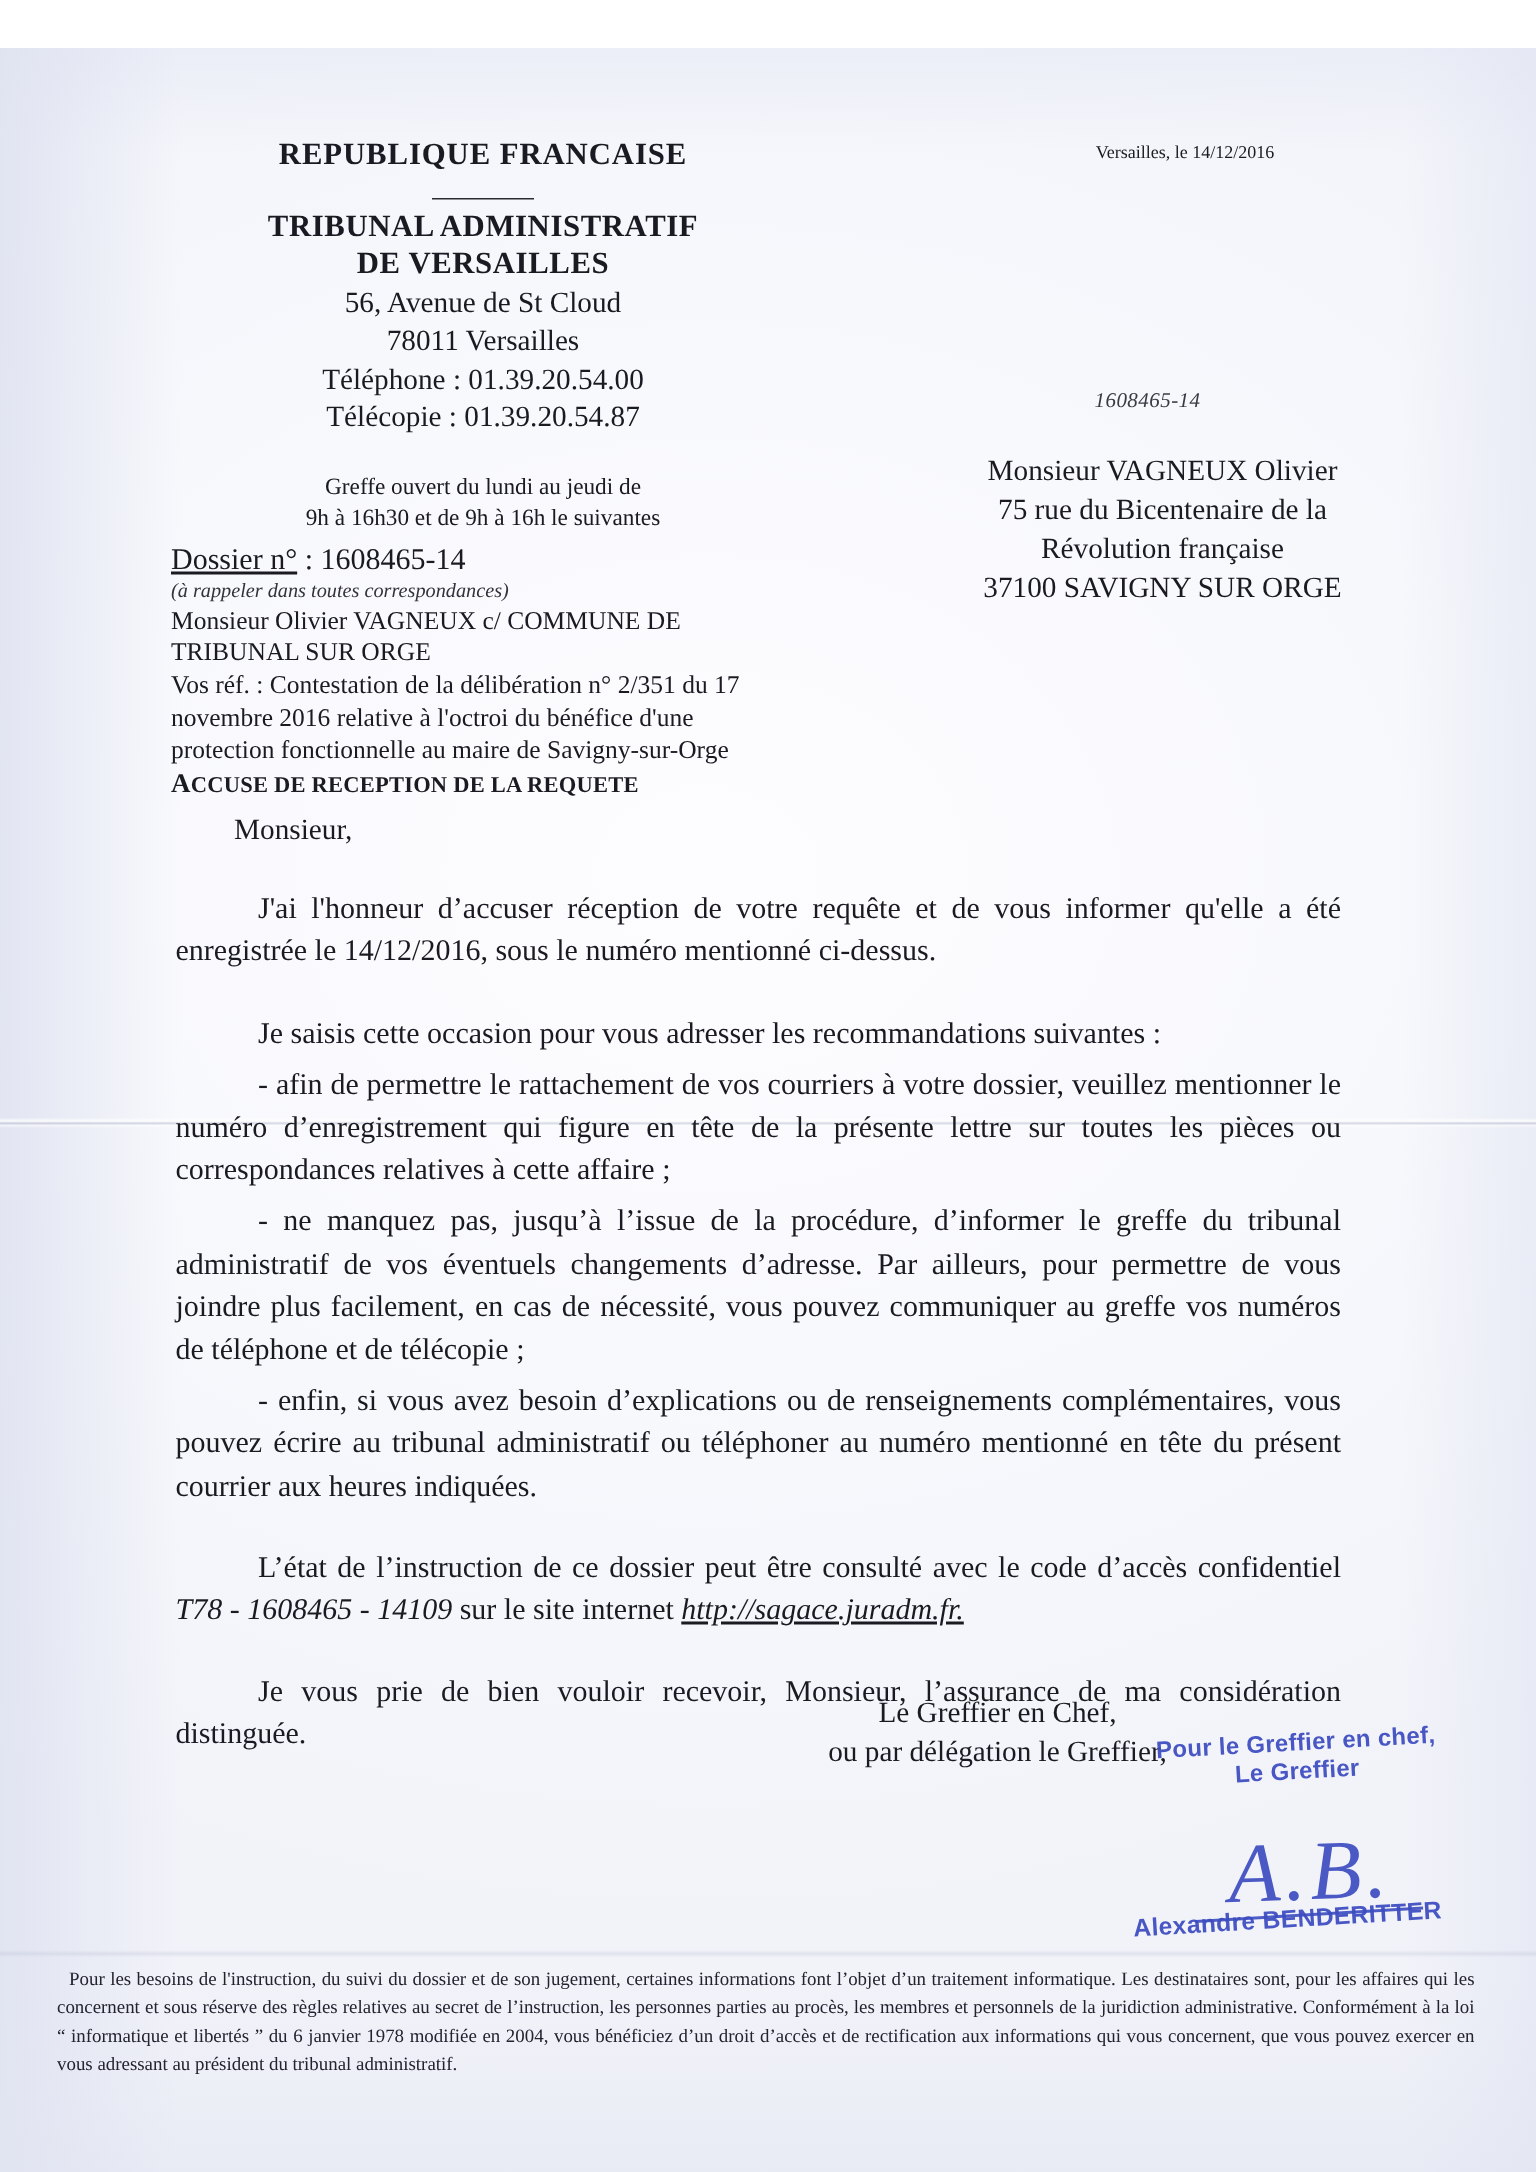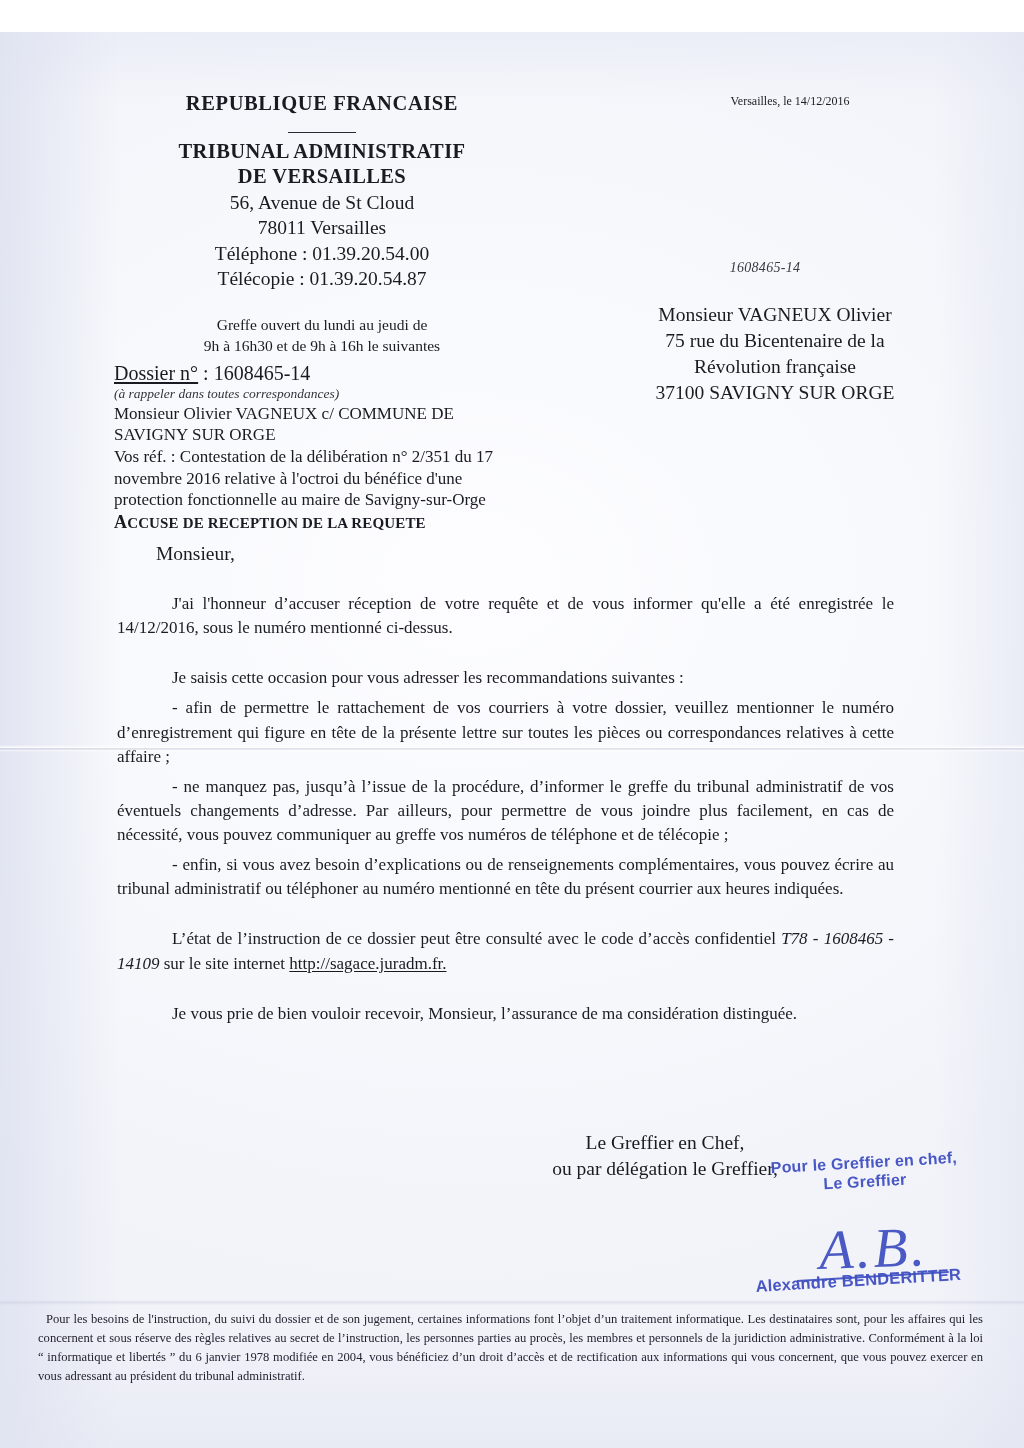--- a/index.html
+++ b/index.html
@@ -175,32 +175,33 @@
     position: absolute;
     left: 156px;
     top: 511px;
     font-size: 19.5px;
   }
   .body-wrap {
     position: absolute;
     left: 117px;
     top: 560px;
     width: 777px;
-    font-size: 17px;
+    font-size: 20px;
     line-height: 1.42;
     text-align: justify;
   }
   .body-wrap p {
     margin: 0 0 0 0;
     text-indent: 55px;
   }
   .gap-lg { height: 26px; }
   .gap-md { height: 6px; }
   .ital { font-style: italic; }
   .url {
+    font-style: italic;
     text-decoration: underline;
     text-underline-offset: 2px;
   }
 
   
   .sig-block {
     position: absolute;
     left: 505px;
     top: 1098px;
     width: 320px;
@@ -320,21 +321,21 @@
     <div>75 rue du Bicentenaire de la</div>
     <div>Révolution française</div>
     <div>37100 SAVIGNY SUR ORGE</div>
   </div>
 
   <div class="dossier-block">
     <div class="dossier-num"><span class="und">Dossier n°</span><span> : </span><span>1608465-14</span></div>
     <div class="dossier-note">(à rappeler dans toutes correspondances)</div>
     <div class="dossier-parties">
       <div>Monsieur Olivier VAGNEUX c/ COMMUNE DE</div>
-      <div>SAVIGNY SUR ORGE</div>
+      <div>TRIBUNAL SUR ORGE</div>
     </div>
     <div class="dossier-refs">
       <div>Vos réf. : Contestation de la délibération n° 2/351 du 17</div>
       <div>novembre 2016 relative à l'octroi du bénéfice d'une</div>
       <div>protection fonctionnelle au maire de Savigny-sur-Orge</div>
     </div>
     <div class="accuse"><span class="cap">A</span><span>CCUSE DE RECEPTION DE LA REQUETE</span></div>
   </div>
 
   <div class="salutation">Monsieur,</div>

